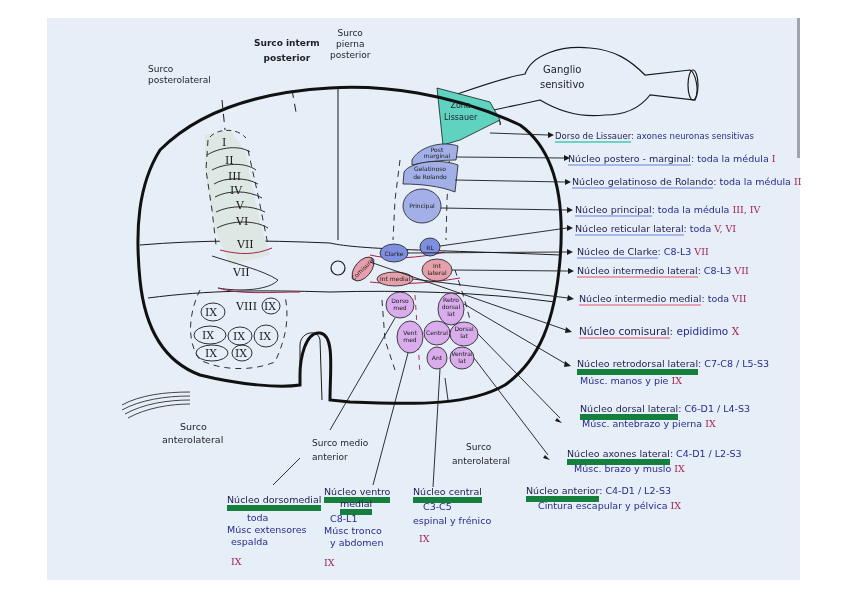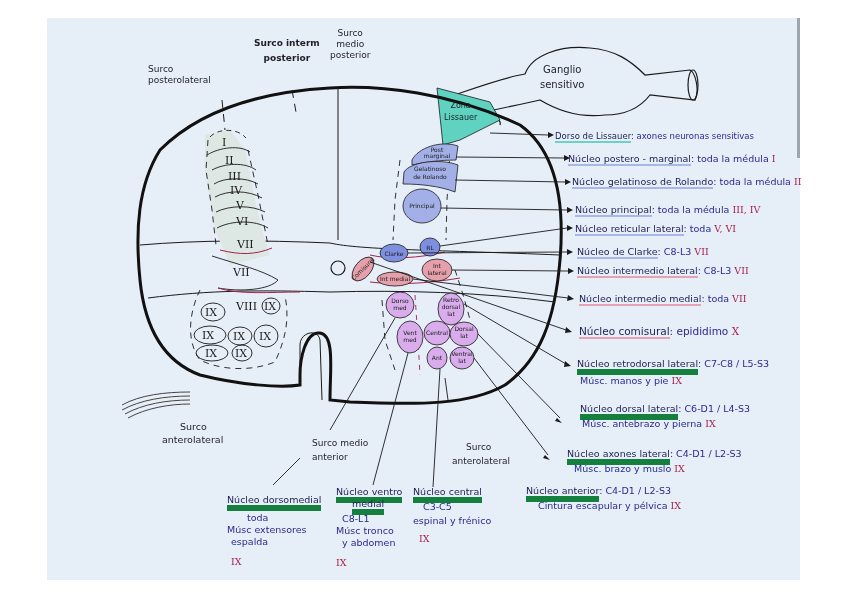--- a/index.html
+++ b/index.html
@@ -210,21 +210,21 @@
 <div class="lbl" style="left:148px;top:64px;">
   <div>Surco</div>
   <div>posterolateral</div>
 </div>
 <div class="lbl center" style="left:254px;top:38px;font-weight:bold;">
   <div>Surco interm</div>
   <div style="margin-top:4px">posterior</div>
 </div>
 <div class="lbl center" style="left:330px;top:28px;">
   <div>Surco</div>
-  <div>medio</div>
+  <div>pierna</div>
   <div>posterior</div>
 </div>
 <div class="lbl center" style="left:540px;top:62px;font-size:10px;line-height:15px;">
   <div>Ganglio</div>
   <div>sensitivo</div>
 </div>
 <div class="lbl center" style="left:444px;top:100px;font-size:8px;line-height:12px;">
   <div>Zona</div>
   <div>Lissauer</div>
 </div>
@@ -293,21 +293,21 @@
   <span>Cintura escapular y pélvica</span> <span class="lam">IX</span>
 </div>
 
 <div class="note" style="left:227px;top:494px;">
   <div><span class="title u-purple">Núcleo dorsomedial</span></div>
   <div style="padding-left:20px;margin-top:6px">toda</div>
   <div>Músc extensores</div>
   <div style="padding-left:4px">espalda</div>
   <div class="lam" style="margin-top:8px;padding-left:4px">IX</div>
 </div>
-<div class="note" style="left:336px;top:486px;">
+<div class="note" style="left:324px;top:486px;">
   <div><span class="title u-purple">Núcleo ventro</span></div>
   <div style="padding-left:16px"><span class="title u-purple">medial</span></div>
   <div style="padding-left:6px;margin-top:3px">C8-L1</div>
   <div>Músc tronco</div>
   <div style="padding-left:6px">y abdomen</div>
   <div class="lam" style="margin-top:8px">IX</div>
 </div>
 <div class="note" style="left:413px;top:486px;">
   <div><span class="title u-purple">Núcleo central</span></div>
   <div style="padding-left:10px;margin-top:3px">C3-C5</div>

